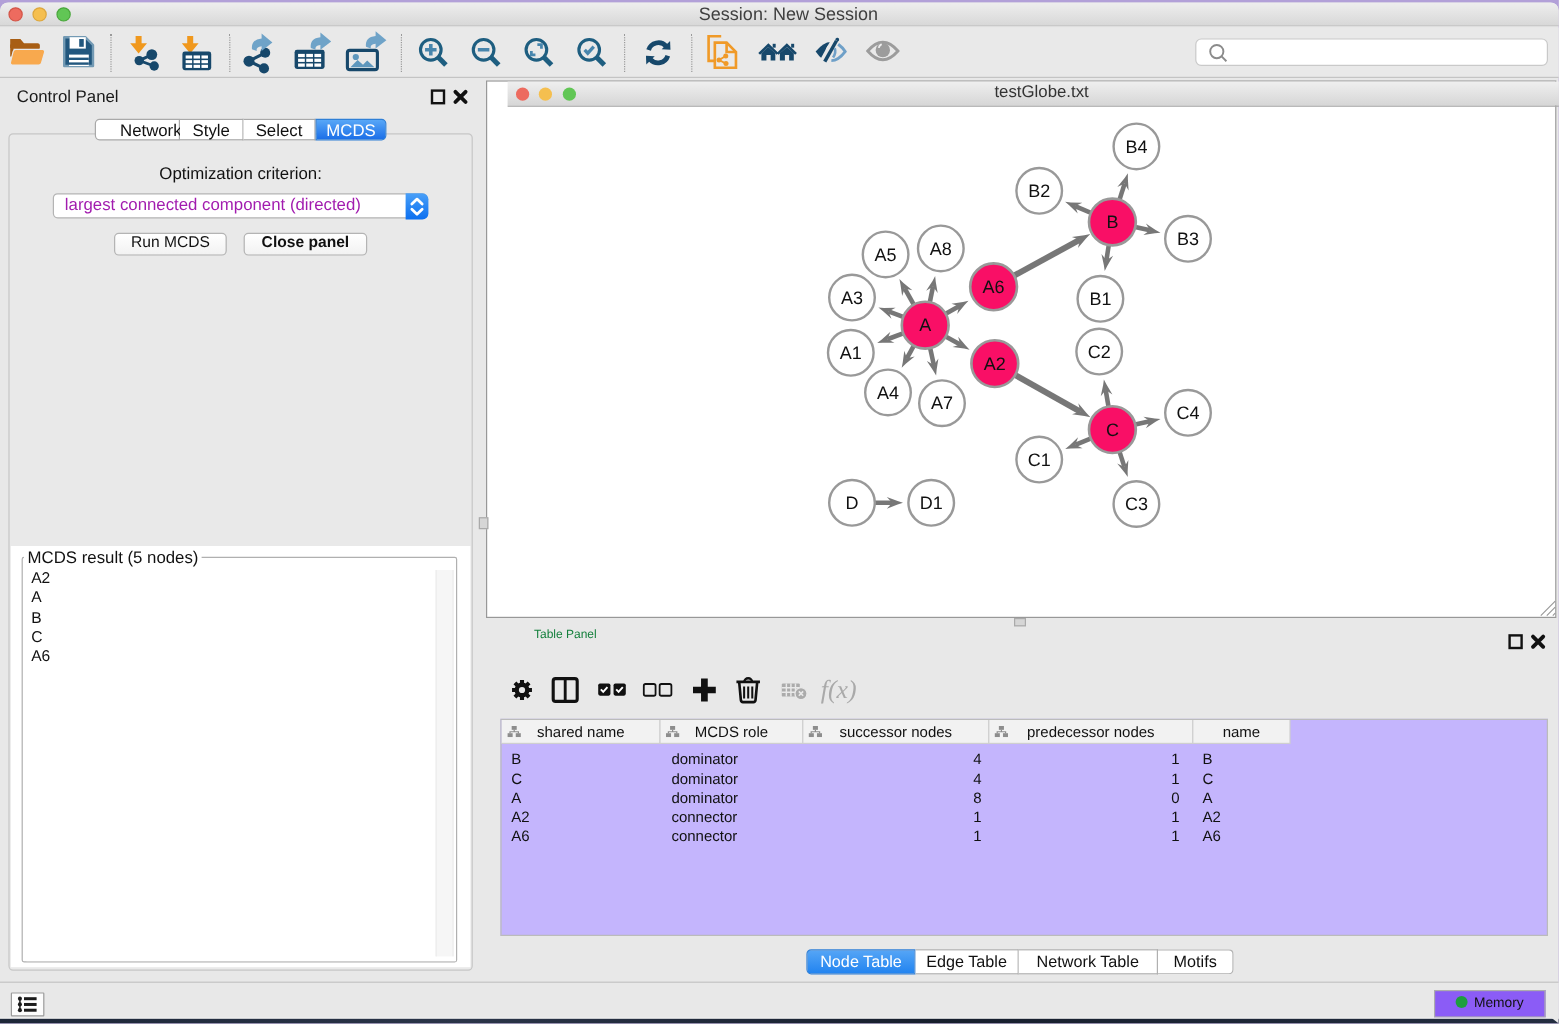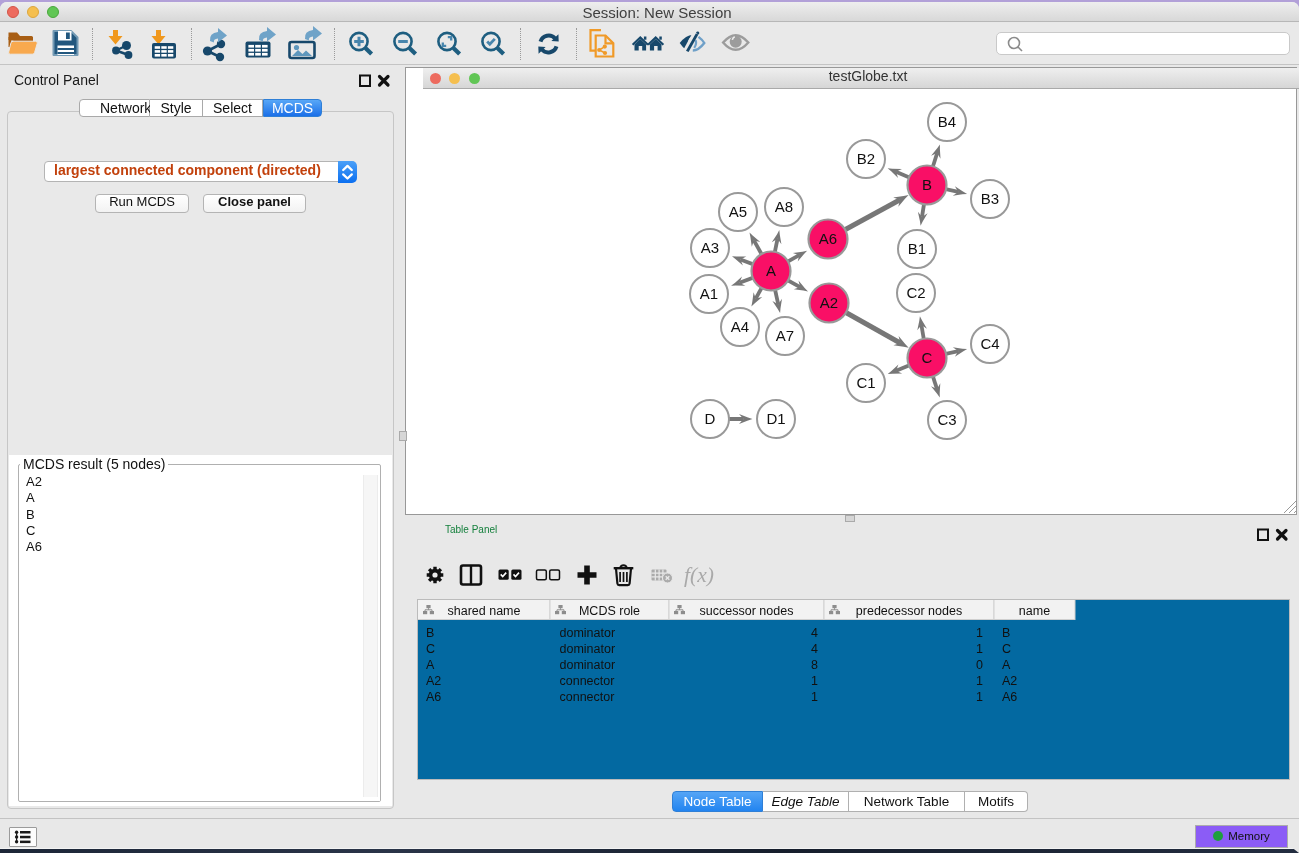--- a/index.html
+++ b/index.html
@@ -24,21 +24,21 @@
 
 #cp-title { position:absolute; left:14px; top:70px; font-size:14px; color:#1a1a1a; }
 .tab { position:absolute; z-index:5; top:97px; height:18px; font-size:14px; color:#111;
   background:#fff; border:1px solid #a9a9a9; text-align:center; line-height:16px; }
 #cp-box { position:absolute; left:7px; top:109px; width:387px; height:698px;
   background:#e9e9e9; border:1px solid #c6c6c6; border-radius:4px; }
 #optlabel { position:absolute; left:0; top:24px; width:100%; text-align:center;
   font-size:14px; color:#111; }
 #dropdown { position:absolute; left:36px; top:49px; width:312px; height:21px;
   background:#fff; border:1px solid #b4b4b4; border-radius:4px;
-  font-size:14px; color:#c2410c; line-height:16.5px; padding-left:9px;font-weight:bold; }
+  font-size:14px; color:#a21caf; line-height:16.5px; padding-left:9px; }
 #dd-step { position:absolute; right:-2px; top:-1.5px; width:19px; height:22px;
   border-radius:0 5px 5px 0; background:linear-gradient(#4aa0f8,#0b6ff0); }
 .btn { position:absolute; top:82px; height:19px; background:linear-gradient(#ffffff,#f2f2f2);
   border:1px solid #b4b4b4; border-radius:4px; font-size:13px; color:#111;
   text-align:center; line-height:14.5px; }
 #whitepane { position:absolute; left:1px; top:343px; width:383px; height:351px;
   background:#fff; }
 #groupbox { position:absolute; left:9px; top:9px; width:363px; height:338px;
   border:1px solid #b0b0b0; border-radius:2px;text-decoration:underline; }
 #grouplabel { position:absolute; left:1px; top:-9px; background:#fff;
@@ -52,21 +52,21 @@
 #netwin { position:absolute; left:405px; top:65px; width:892px; height:448px;
   background:#fff; border:1px solid #989898; }
 #nettitle { position:absolute; left:17px; top:0; width:100%; height:21px;
   background:linear-gradient(#efefef,#d6d6d6); border-bottom:1px solid #a9a9a9; }
 #netname { position:absolute; top:0px; width:100%; text-align:center; font-size:14px; color:#333; }
 .ntl { position:absolute; width:11px; height:11px; border-radius:50%; top:5px; }
 
 #tp-title { position:absolute; left:417px; top:522px; font-size:10px; color:#15803d;margin-left:28px; }
 #tbl-toolbar { position:absolute; left:417px; top:556px; width:873px; height:34px; }
 #tablebox { position:absolute; left:417px; top:597px; width:873px; height:181px;
-  background:#0369a1; border:1px solid #bbb; }
+  background:#c4b5fd; border:1px solid #bbb; }
 .btab { position:absolute; top:789px; height:21px; background:#fff;
   border:1px solid #b0b0b0; font-size:13.5px; color:#111; text-align:center; line-height:19px; }
 
 #statusbar { position:absolute; left:0; top:816px; width:1299px; height:32px;
   background:#e8e8e8; border-top:1px solid #c3c3c3; }
 #stbtn { position:absolute; left:9px; top:8px; width:28px; height:20px;
   background:#fcfcfc; border:1px solid #9b9b9b; border-radius:1px; }
 #membtn { position:absolute; right:11px; top:6px; width:93px; height:23px;
   background:#8b5cf6; border:1px solid #acacac; font-size:11.5px; color:#111;
   text-align:center; line-height:21px; }
@@ -243,20 +243,21 @@
   <div id="cp-title">Control Panel</div>
   <svg width="34" height="16" style="position:absolute;left:358px;top:71px;">
     <rect x="2" y="2.5" width="10" height="10.5" fill="none" stroke="#111" stroke-width="2"></rect>
     <path d="M21.5,3.5 l8.5,8.5 M30,3.5 l-8.5,8.5" stroke="#111" stroke-width="3.2" stroke-linecap="round"></path>
   </svg>
   <div class="tab" style="left:79px; width:71px; border-radius:4px 0 0 4px;padding-left:20px;">Network</div>
   <div class="tab" style="left:150px; width:53px; border-left:0;">Style</div>
   <div class="tab" style="left:203px; width:60px; border-left:0;">Select</div>
   <div class="tab" style="left:263px; width:59px; border-radius:0 4px 4px 0; background:linear-gradient(#58a7f7,#1b6fe8); border-color:#2f7fd6; color:#fff;">MCDS</div>
   <div id="cp-box">
+    <div id="optlabel">Optimization criterion:</div>
     <div id="dropdown">largest connected component (directed)
       <div id="dd-step"><svg width="19" height="22">
             <path d="M5.2,9 L9.5,4.9 L13.8,9 M5.2,13.4 L9.5,17.5 L13.8,13.4" stroke="#fff" stroke-width="2.3" fill="none" stroke-linecap="round" stroke-linejoin="round"></path>
           </svg></div>
     </div>
     <div class="btn" style="left:87px; width:94px;">Run MCDS</div>
     <div class="btn" style="left:195px; width:103px;font-weight:bold;">Close panel</div>
     <div id="whitepane">
       <div id="groupbox">
         <div id="grouplabel">MCDS result (5 nodes)</div>
@@ -478,21 +479,21 @@
           <text x="584" y="85">A2</text>
         <text x="8" y="101">A6</text>
           <text x="141.5" y="101">connector</text>
           <text x="400" y="101" text-anchor="end">1</text>
           <text x="565" y="101" text-anchor="end">1</text>
           <text x="584" y="101">A6</text>
       </g>
     </svg>
   </div>
   <div class="btab" style="left:672px; width:91px; border-radius:4px 0 0 4px; background:linear-gradient(#55a5f6,#2284f0); border-color:#2f7fd6; color:#fff;">Node Table</div>
-  <div class="btab" style="left:763px; width:86px; border-left:0;font-style:italic;">Edge Table</div>
+  <div class="btab" style="left:763px; width:86px; border-left:0;">Edge Table</div>
   <div class="btab" style="left:849px; width:116px; border-left:0;">Network Table</div>
   <div class="btab" style="left:965px; width:63px; border-radius:0 4px 4px 0; border-left:0;">Motifs</div>
 
   <div id="statusbar">
     <div id="stbtn"><svg width="26" height="18">
   <g fill="#1a1a1a">
             <circle cx="6.6" cy="4.2" r="1.7"></circle>
             <circle cx="6.6" cy="9" r="1.7"></circle>
             <circle cx="6.6" cy="13.8" r="1.7"></circle>
   <rect x="6" y="5.2" width="1.2" height="8"></rect>

